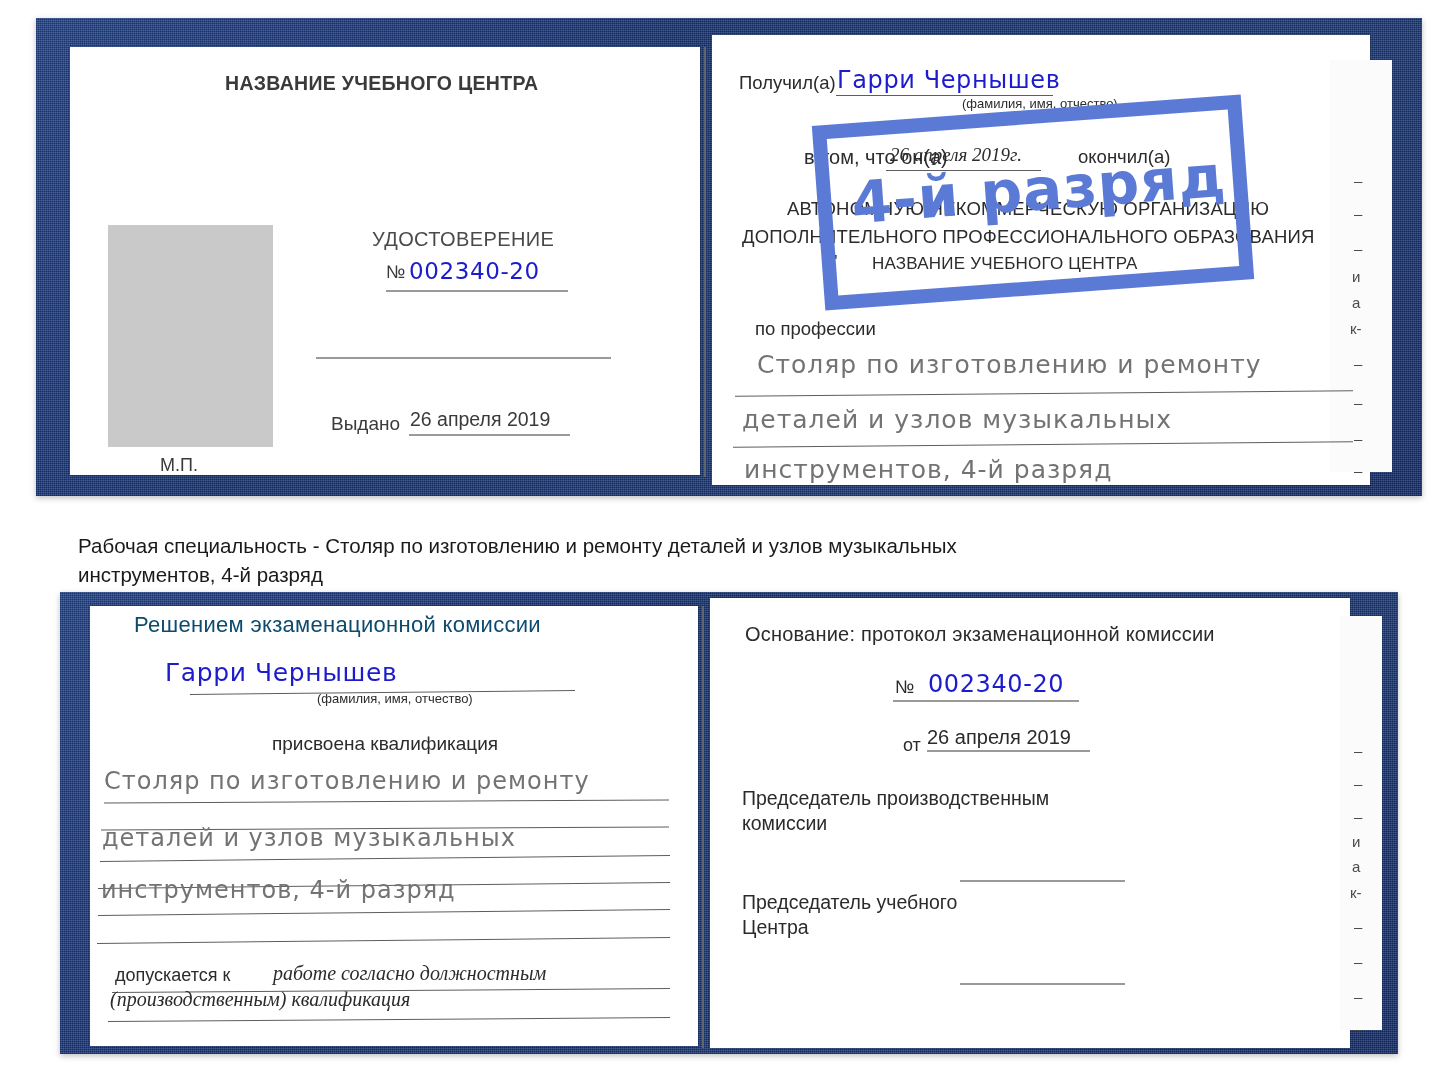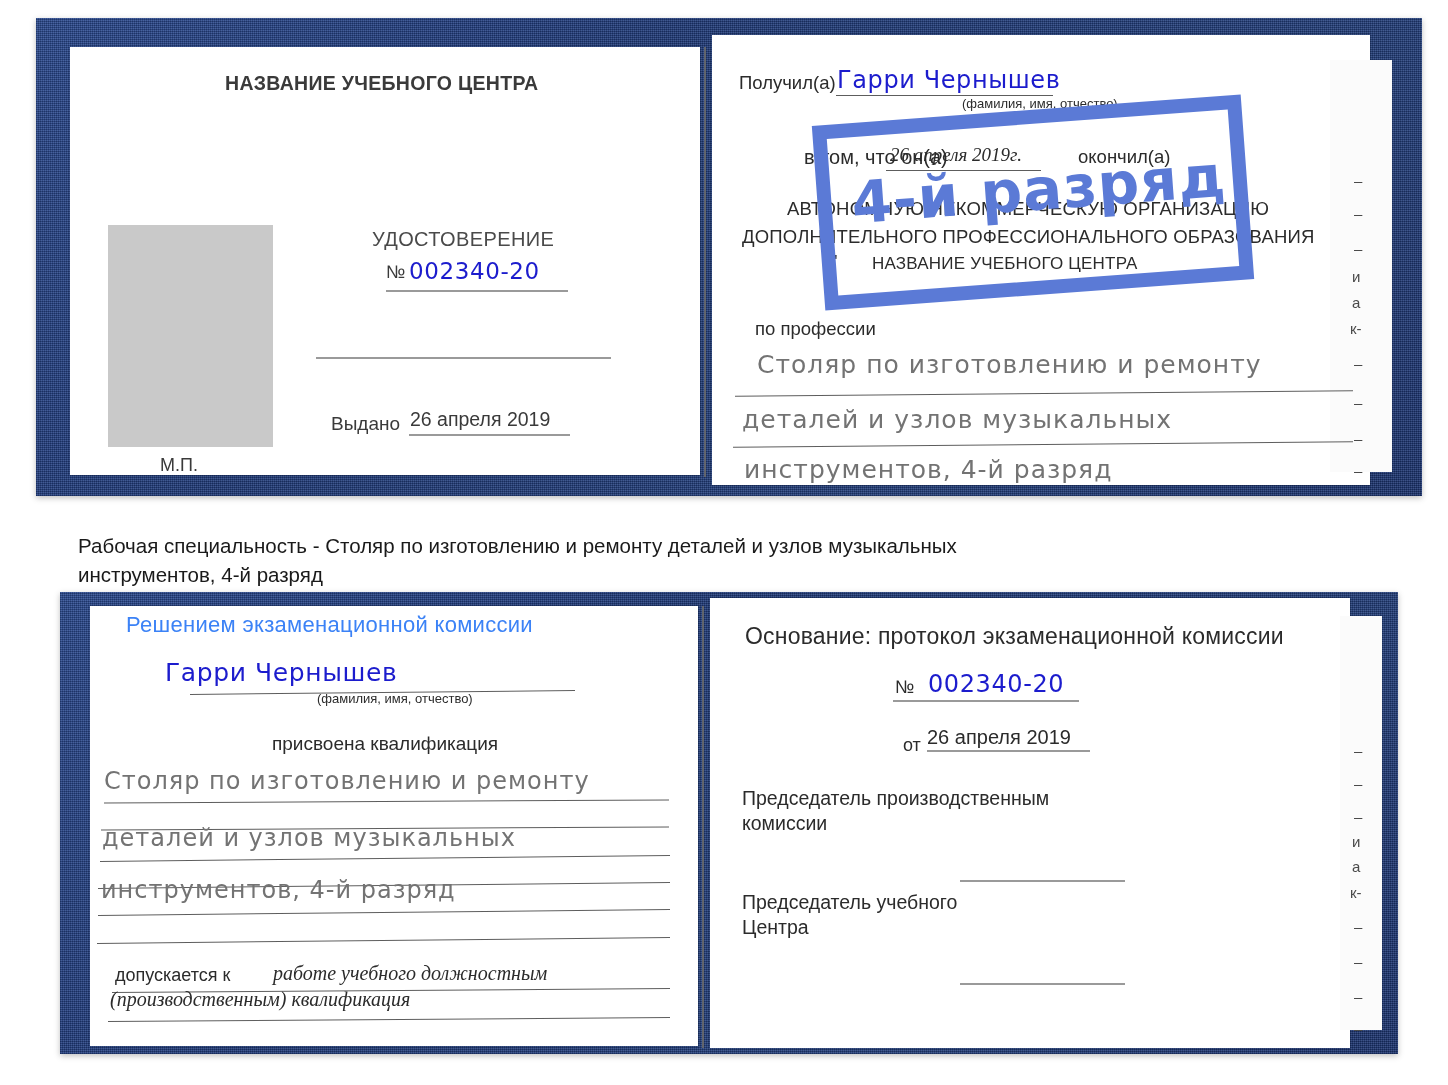--- a/index.html
+++ b/index.html
@@ -179,47 +179,47 @@
   <div class="caption">Рабочая специальность - Столяр по изготовлению и ремонту деталей и узлов музыкальных инструментов, 4-й разряд</div>
 
   <div class="book bottom"></div>
 
   <div class="leaf" style="left:90px;top:606px;width:608px;height:440px;"></div>
   <div class="leaf" style="left:710px;top:598px;width:640px;height:450px;"></div>
   <div class="leaf-shadow" style="left:1340px;top:616px;width:42px;height:414px;background:#fbfbfb;"></div>
 
   <div class="spine" style="left:702px;top:606px;height:442px;"></div>
 
-  <div class="t" style="left:126px;top:612px;font-size:22px;color:#3b82f6;letter-spacing:.3px;text-align:center;">Решением экзаменационной комиссии</div>
+  <div class="t" style="left:134px;top:612px;font-size:22px;color:#0c4a6e;letter-spacing:.3px;text-align:center;">Решением экзаменационной комиссии</div>
 
   <div class="t hand" style="left:165px;top:658px;font-size:25px;">Гарри Чернышев</div>
   <div class="rule-dark" style="left:190px;top:692px;width:385px;transform:rotate(-0.6deg);"></div>
   <div class="t" style="left:317px;top:691px;font-size:13px;color:#2b2b2b;">(фамилия, имя, отчество)</div>
 
   <div class="t" style="left:272px;top:733px;font-size:19px;color:#2b2b2b;">присвоена квалификация</div>
 
   <div class="t hand-slant" style="left:104px;top:767px;font-size:24px;">Столяр по изготовлению и ремонту</div>
   <div class="rule-dark" style="left:104px;top:801px;width:565px;transform:rotate(-0.3deg);"></div>
   <div class="rule-dark" style="left:101px;top:828px;width:568px;transform:rotate(-0.3deg);"></div>
 
   <div class="t hand-slant" style="left:102px;top:824px;font-size:24px;">деталей и узлов музыкальных</div>
   <div class="rule-dark" style="left:100px;top:858px;width:570px;transform:rotate(-0.6deg);"></div>
   <div class="rule-dark" style="left:98px;top:885px;width:572px;transform:rotate(-0.6deg);"></div>
 
   <div class="t hand-slant" style="left:101px;top:876px;font-size:24px;">инструментов, 4-й разряд</div>
   <div class="rule-dark" style="left:98px;top:912px;width:572px;transform:rotate(-0.6deg);"></div>
   <div class="rule-dark" style="left:97px;top:940px;width:573px;transform:rotate(-0.6deg);"></div>
 
   <div class="t" style="left:115px;top:965px;font-size:18px;color:#2b2b2b;">допускается к</div>
-  <div class="t serif-italic" style="left:273px;top:962px;font-size:20px;color:#2b2b2b;">работе учебного должностным</div>
+  <div class="t serif-italic" style="left:273px;top:962px;font-size:20px;color:#2b2b2b;">работе согласно должностным</div>
   <div class="rule-dark" style="left:112px;top:990px;width:558px;transform:rotate(-0.4deg);"></div>
   <div class="t serif-italic" style="left:110px;top:988px;font-size:20px;color:#2b2b2b;">(производственным) квалификация</div>
   <div class="rule-dark" style="left:108px;top:1019px;width:562px;transform:rotate(-0.4deg);"></div>
 
-  <div class="t" style="left:745px;top:623px;font-size:23px;color:#2b2b2b;letter-spacing:.2px;">Основание: протокол экзаменационной комиссии</div>
+  <div class="t" style="left:745px;top:623px;font-size:20px;color:#2b2b2b;letter-spacing:.2px;">Основание: протокол экзаменационной комиссии</div>
 
   <div class="t" style="left:895px;top:677px;font-size:18px;color:#2b2b2b;">№</div>
   <div class="t hand" style="left:928px;top:670px;font-size:24px;">002340-20</div>
   <div class="rule" style="left:893px;top:700px;width:186px;"></div>
 
   <div class="t" style="left:903px;top:735px;font-size:18px;color:#2b2b2b;">от</div>
   <div class="t" style="left:927px;top:726px;font-size:20px;color:#2b2b2b;">26 апреля 2019</div>
   <div class="rule" style="left:927px;top:750px;width:163px;"></div>
 
   <div class="t" style="left:742px;top:787px;font-size:19.5px;color:#2b2b2b;">Председатель производственным</div>

